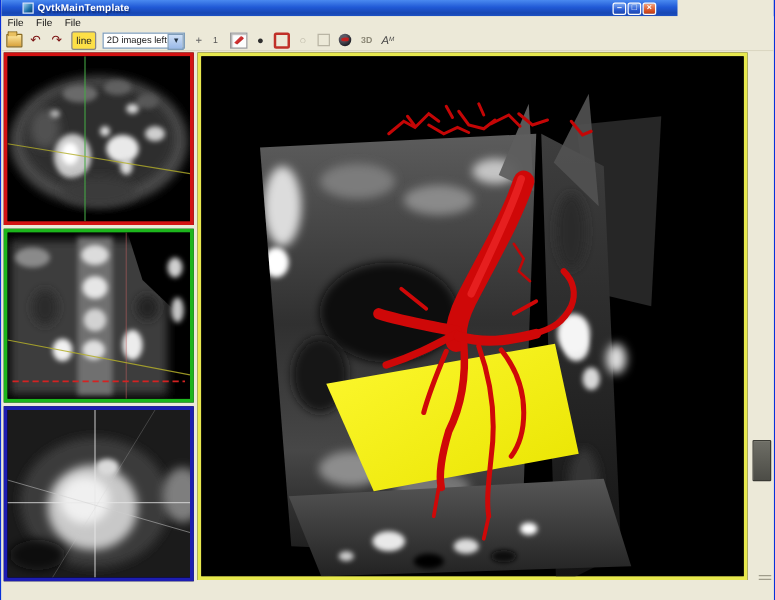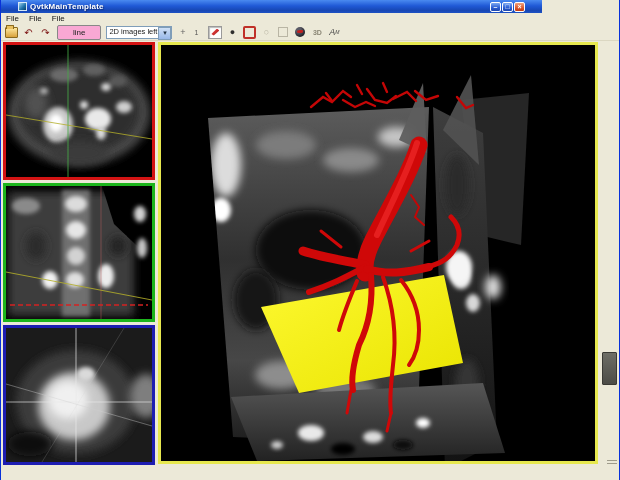--- a/index.html
+++ b/index.html
@@ -25,21 +25,21 @@
   
   .toolbar{position:absolute;left:0;top:24px;width:620px;height:17px;background:#ece9d8;
     display:flex;align-items:center;gap:2px;padding-left:3px;box-sizing:border-box;
     border-bottom:1px solid #dbd7c2;}
   .tbtn{width:15px;height:14px;display:flex;align-items:center;justify-content:center;
     font-size:10px;color:#7a1010;border:1px solid transparent;box-sizing:border-box;}
   .folder{width:13px;height:9px;position:relative;background:linear-gradient(180deg,#ffe9a0,#d8a23c);
     border:1px solid #8a6a1e;border-radius:1px;}
   .folder:before{content:"";position:absolute;left:0;top:-3px;width:6px;height:3px;
     background:#e9c060;border:1px solid #8a6a1e;border-bottom:none;border-radius:1px 1px 0 0;}
-  .linebtn{height:13px;padding:0 15px;font-size:8px;color:#222;background:#f9a8d4;
+  .linebtn{height:13px;padding:0 3px;font-size:8px;color:#222;background:#fde047;
     border:1px solid #888;border-radius:2px;margin:0 2px;display:flex;align-items:center;}
   .combo{height:13px;width:66px;background:#fff;border:1px solid #7f9db9;display:flex;
     box-sizing:border-box;margin:0 1px;}
   .combo .val{flex:1;font-size:7.5px;color:#222;padding-left:2px;white-space:nowrap;overflow:hidden;}
   .combo .drop{width:11px;height:11px;background:linear-gradient(180deg,#cfe0f6,#98b8e8);
     border:1px solid #7f9db9;color:#234;font-size:7px;line-height:10px;text-align:center;}
   .tinymark{font-size:7px;color:#555;margin:0 2px;}
   .toolgroup{display:flex;align-items:center;gap:3px;margin-left:6px;}
   .ico{width:14px;height:13px;display:flex;align-items:center;justify-content:center;box-sizing:border-box;}
   .marker{border:1px solid #9a9a9a;background:#fdfdfd;box-shadow:inset 1px 1px 1px #bbb;}

